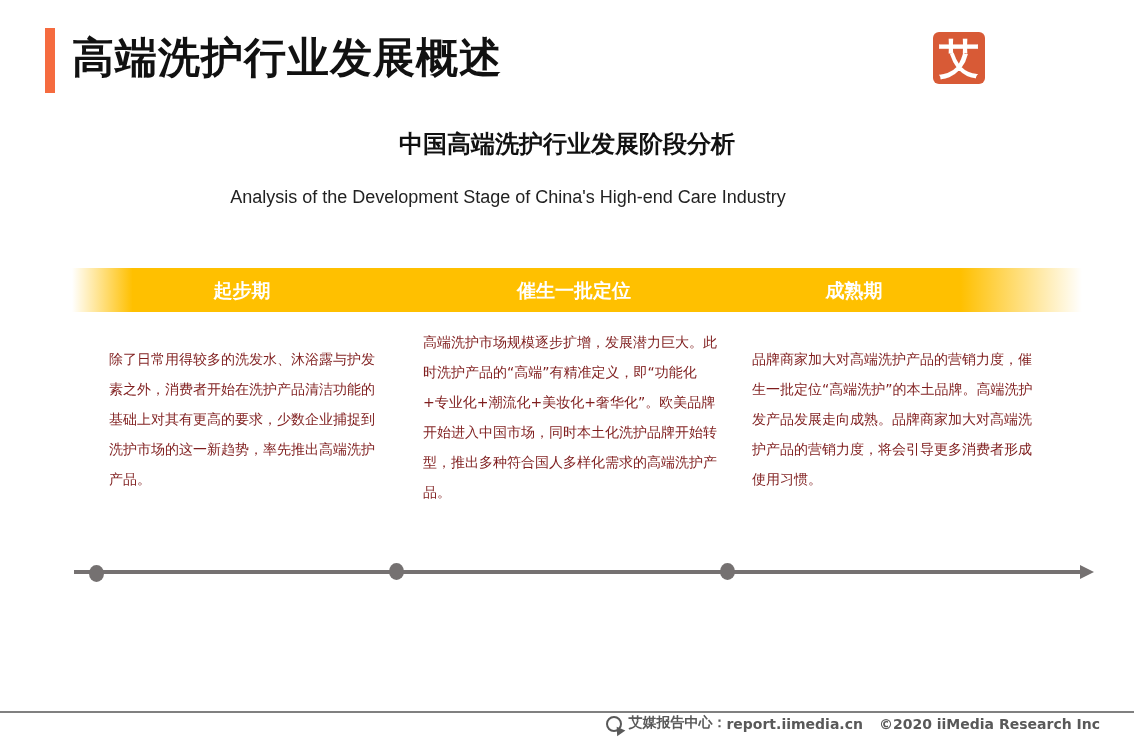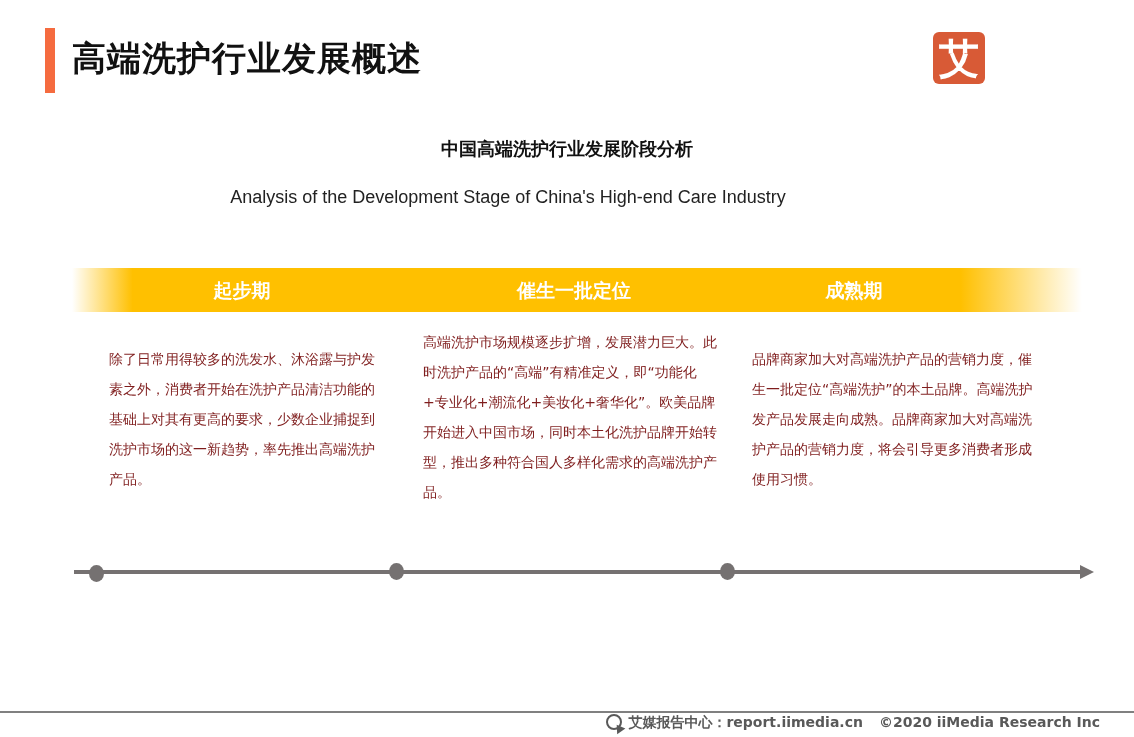--- a/index.html
+++ b/index.html
@@ -1,43 +1,43 @@
 <!DOCTYPE html>
 <html><head>
   <meta charset="utf-8">
   <style>
     * { margin: 0; padding: 0; box-sizing: border-box; }
     html, body { width: 1134px; height: 737px; background: #ffffff; overflow: hidden; }
     body { position: relative; font-family: "DejaVu Sans", "Liberation Sans", sans-serif; color: #1a1a1a; }
 
     .title-bar { position: absolute; left: 45px; top: 28px; width: 10px; height: 65px; background: #f56b3f; }
-    .page-title { position: absolute; left: 72px; top: 36px; font-size: 34px; font-weight: bold; color: #111; letter-spacing: 1px; line-height: 44px; }
+    .page-title { position: absolute; left: 72px; top: 36px; font-size: 42px; font-weight: bold; color: #111; letter-spacing: 1px; line-height: 44px; }
 
     .logo { position: absolute; left: 933px; top: 32px; display: flex; align-items: center; }
     .logo-mark { width: 52px; height: 52px; background: #d85a36; border-radius: 6px; display: flex; align-items: center; justify-content: center; }
     .logo-mark span { color: #fff; font-size: 40px; font-weight: bold; line-height: 1; }
     .logo-text { margin-left: 8px; display: flex; flex-direction: column; }
     .logo-cn { color: #d85a36; font-size: 26px; font-weight: bold; letter-spacing: 2px; line-height: 30px; }
     .logo-en { color: #d85a36; font-size: 14px; line-height: 18px; font-family: "Liberation Sans", sans-serif; }
 
-    .chart-title { position: absolute; left: 0; width: 1134px; top: 137px; text-align: center; font-size: 18px; font-weight: bold; color: #111; }
+    .chart-title { position: absolute; left: 0; width: 1134px; top: 128px; text-align: center; font-size: 24px; font-weight: bold; color: #111; }
     .chart-subtitle { position: absolute; left: 0; width: 1016px; top: 187px; text-align: center; font-size: 18px; color: #222; font-family: "Liberation Sans", sans-serif; }
 
     .band { position: absolute; left: 72px; top: 268px; width: 1010px; height: 44px;
       background: linear-gradient(to right, rgba(255,192,0,0) 0%, #ffc000 6%, #ffc000 88%, rgba(255,192,0,0) 100%); }
     .stage-label { position: absolute; top: 268px; height: 36px; line-height: 44px; color: #fff; font-weight: bold; font-size: 19px; text-align: center; width: 200px; }
 
     .stage-text { position: absolute; font-size: 14px; line-height: 30px; color: #7f1d1d; width: 300px; }
 
     .timeline { position: absolute; left: 74px; top: 570px; width: 1008px; height: 4px; background: #757171; }
     .arrow { position: absolute; left: 1080px; top: 565px; width: 0; height: 0; border-top: 7px solid transparent; border-bottom: 7px solid transparent; border-left: 14px solid #757171; }
     .dot { position: absolute; width: 15px; height: 17px; border-radius: 50%; background: #757171; }
 
     .footer-line { position: absolute; left: 0; top: 711px; width: 1134px; height: 2px; background: #808080; }
-    .footer { position: absolute; right: 34px; top: 714px; font-size: 14px; color: #595959; display: flex; align-items: flex-start; font-weight: bold; }
+    .footer { position: absolute; right: 34px; top: 714px; font-size: 14px; color: #595959; display: flex; align-items: flex-end; font-weight: bold; }
     .footer-icon { width: 16px; height: 16px; border: 2px solid #595959; border-radius: 50%; margin-right: 6px; position: relative; }
     .footer-icon::after { content: ""; position: absolute; right: -4px; bottom: -4px; width: 0; height: 0; border-left: 5px solid transparent; border-right: 5px solid transparent; border-bottom: 8px solid #595959; transform: rotate(-35deg); }
     .footer-gap { display: inline-block; width: 16px; }
   </style>
 </head>
 <body>
 
 <div class="title-bar"></div>
 <div class="page-title">高端洗护行业发展概述</div>
 

